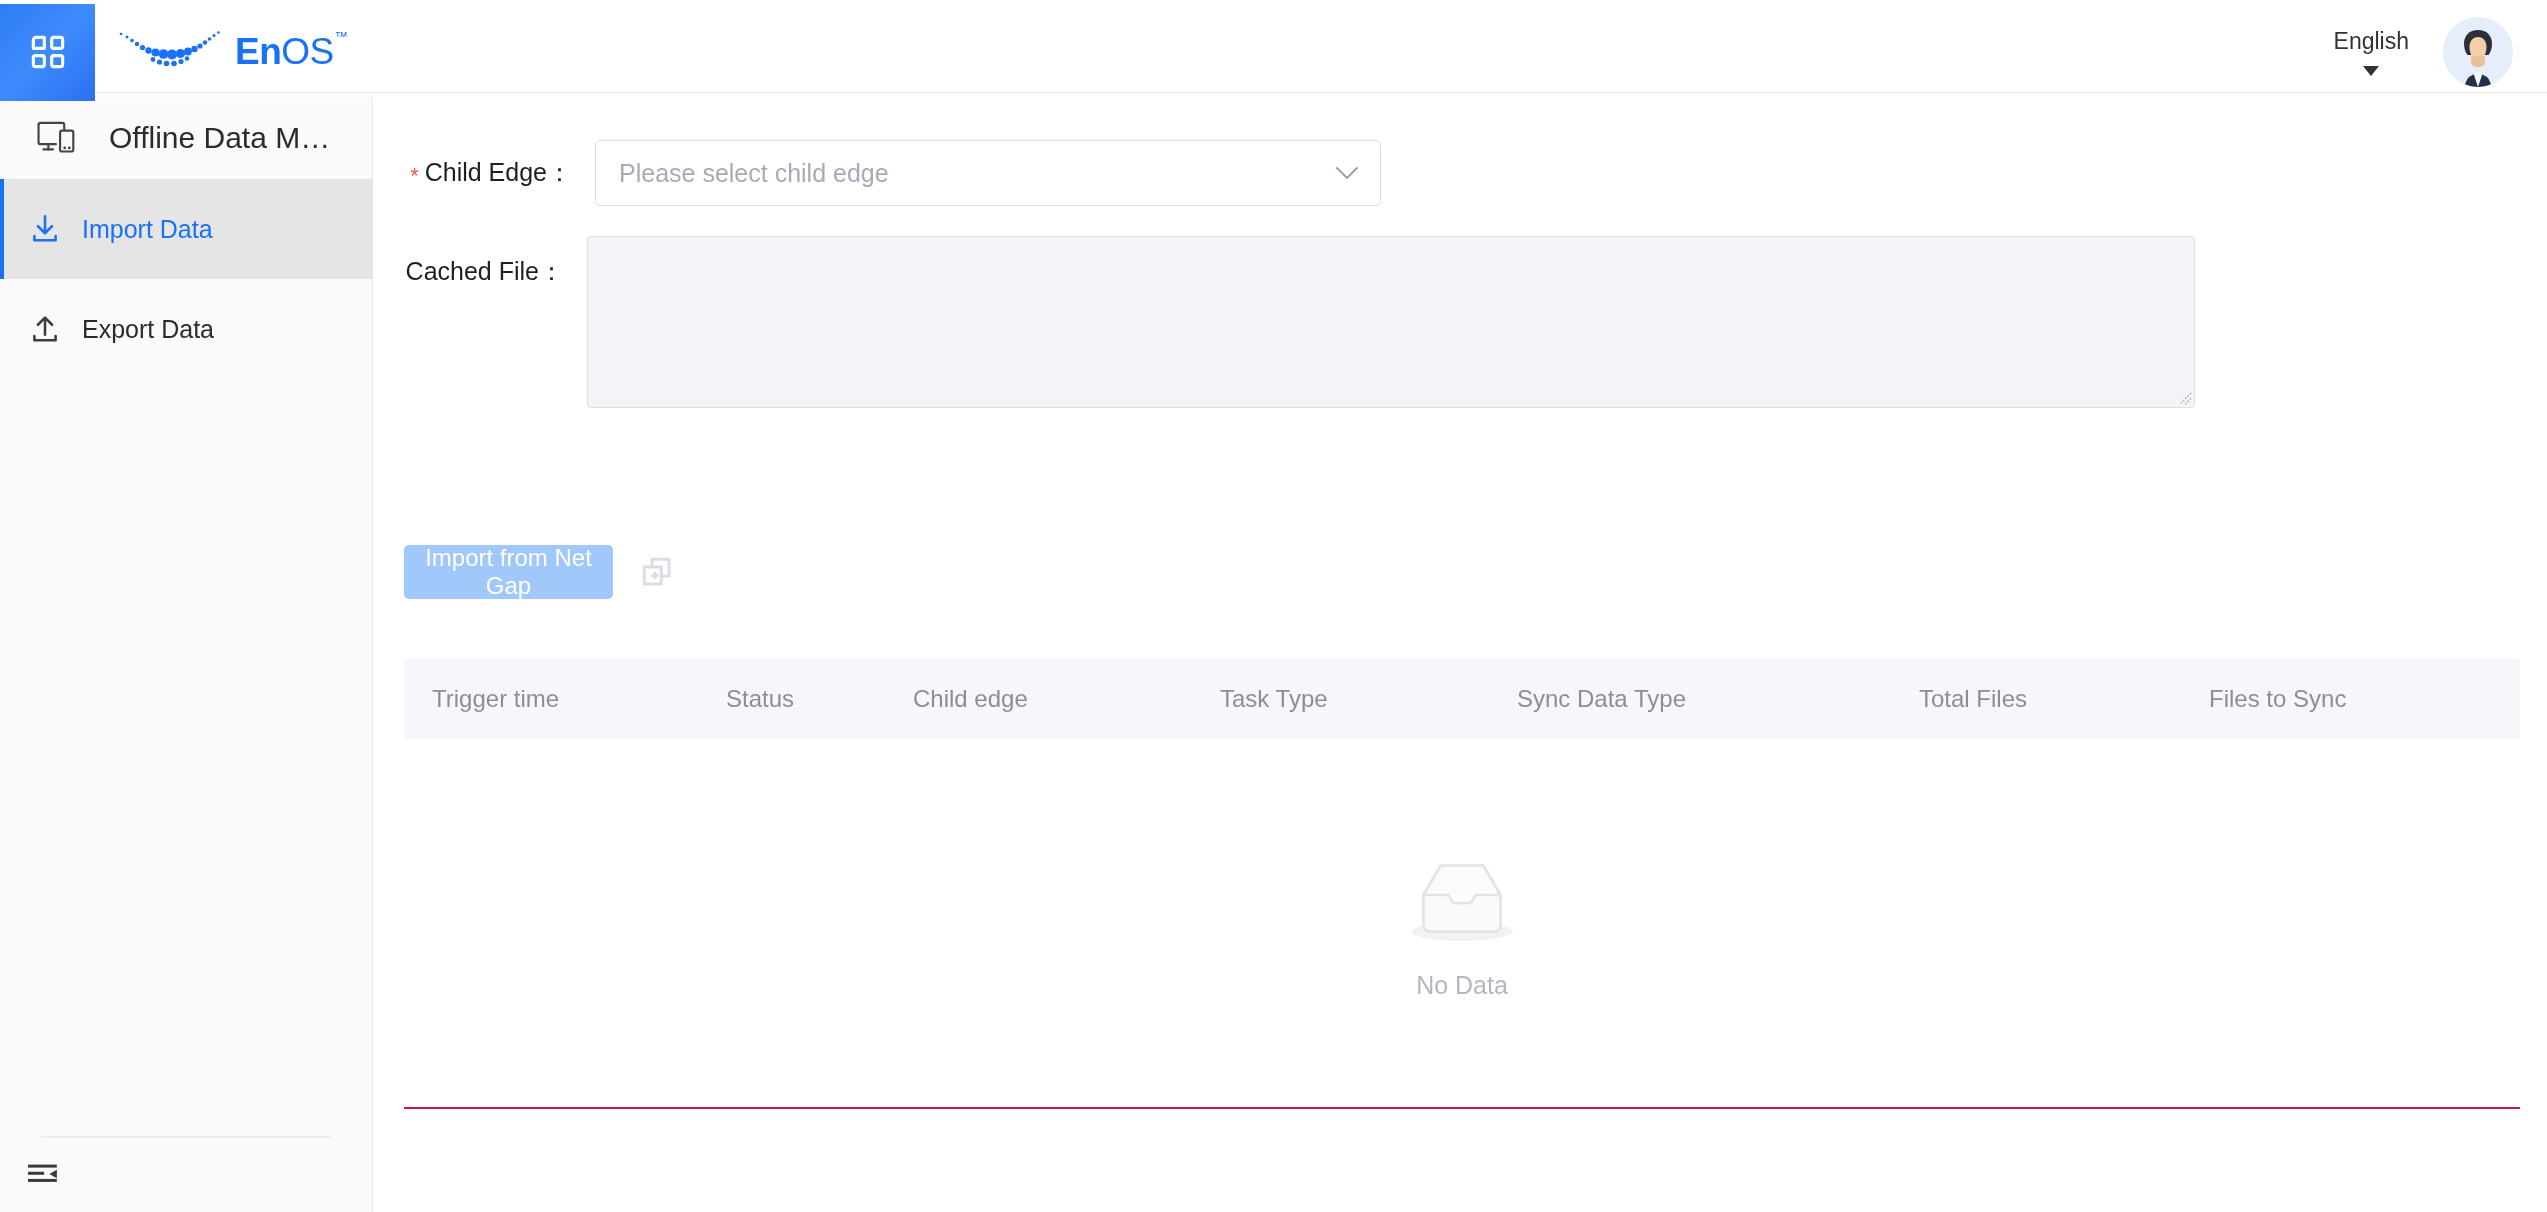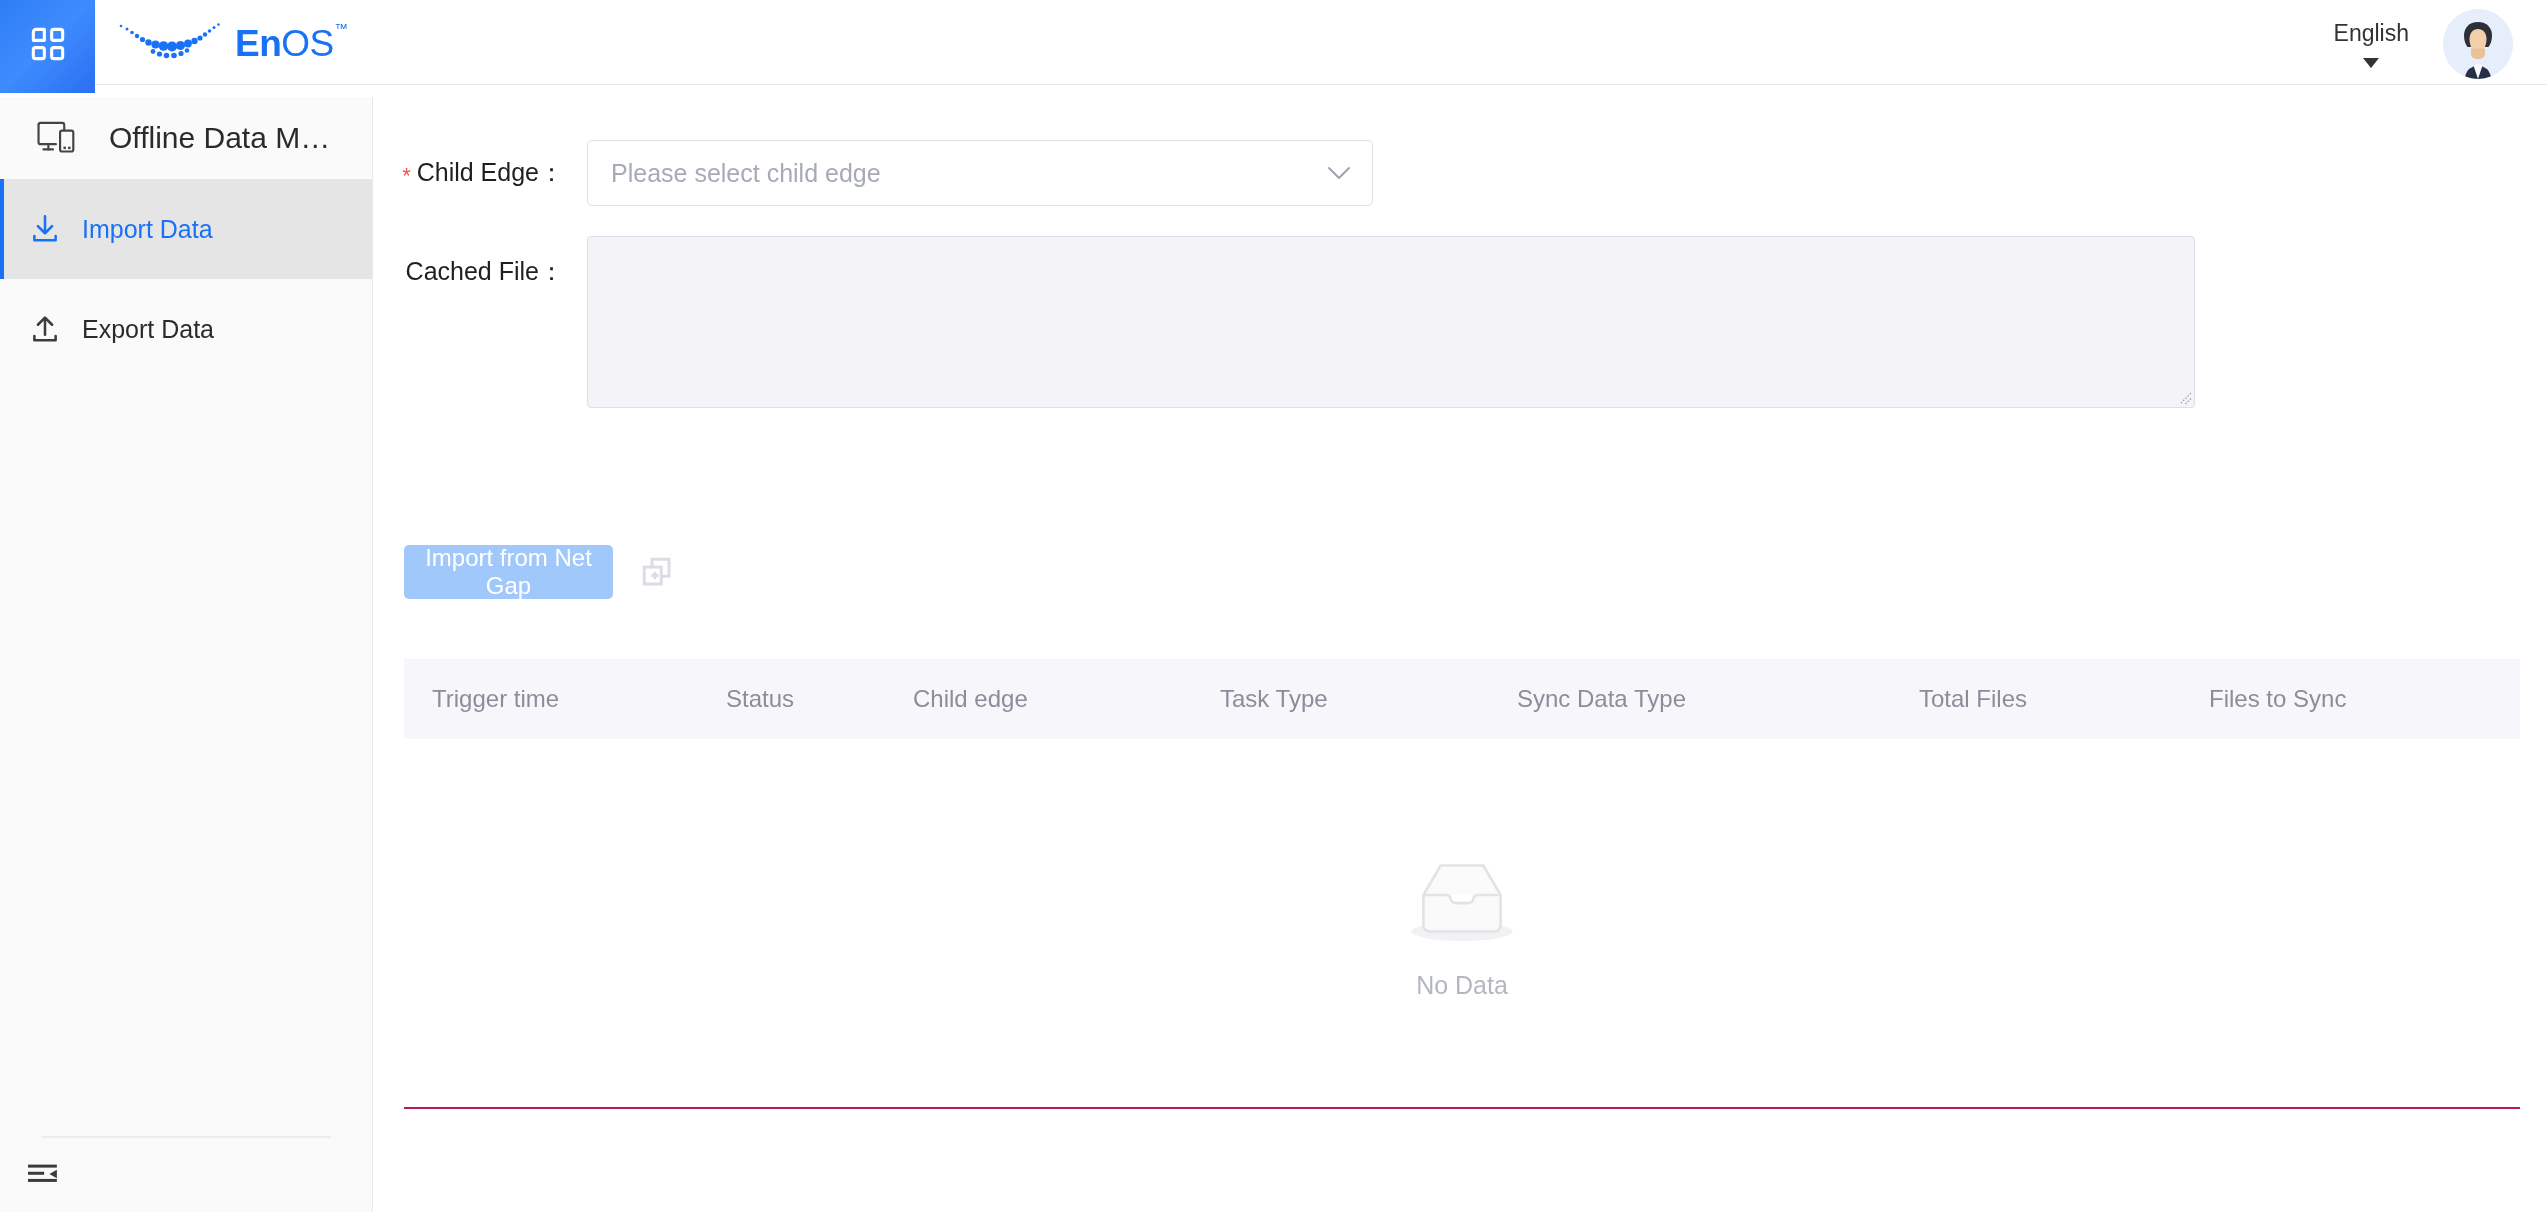--- a/index.html
+++ b/index.html
@@ -8,21 +8,21 @@
     height: 1212px;
     overflow: hidden;
     background: #ffffff;
     font-family: "Liberation Sans", sans-serif;
     -webkit-font-smoothing: antialiased;
   }
 
   
   .header {
     position: absolute;
-    top: 4px; left: 0;
+    top: 12px; left: 0;
     width: 2547px;
     height: 81px;
     background: #ffffff;
     border-bottom: 1px solid #e8e8e8;
     display: flex;
     align-items: center;
     z-index: 20;
   }
   .apps-tile {
     width: 95px;
@@ -174,21 +174,21 @@
   }
   .req-star {
     color: #f5514f;
     font-size: 22px;
     margin-right: 6px;
     position: relative;
     top: 2px;
   }
 
   
-  .row-child-edge { top: 43px; left: 0; }
+  .row-child-edge { top: 43px; left: 8px; }
   .child-edge-label { width: 190px; padding-top: 20px; }
   .select-box {
     width: 786px;
     height: 66px;
     margin-left: 23px;
     border: 1px solid #dcdfe6;
     border-radius: 5px;
     background: #ffffff;
     display: flex;
     align-items: center;

